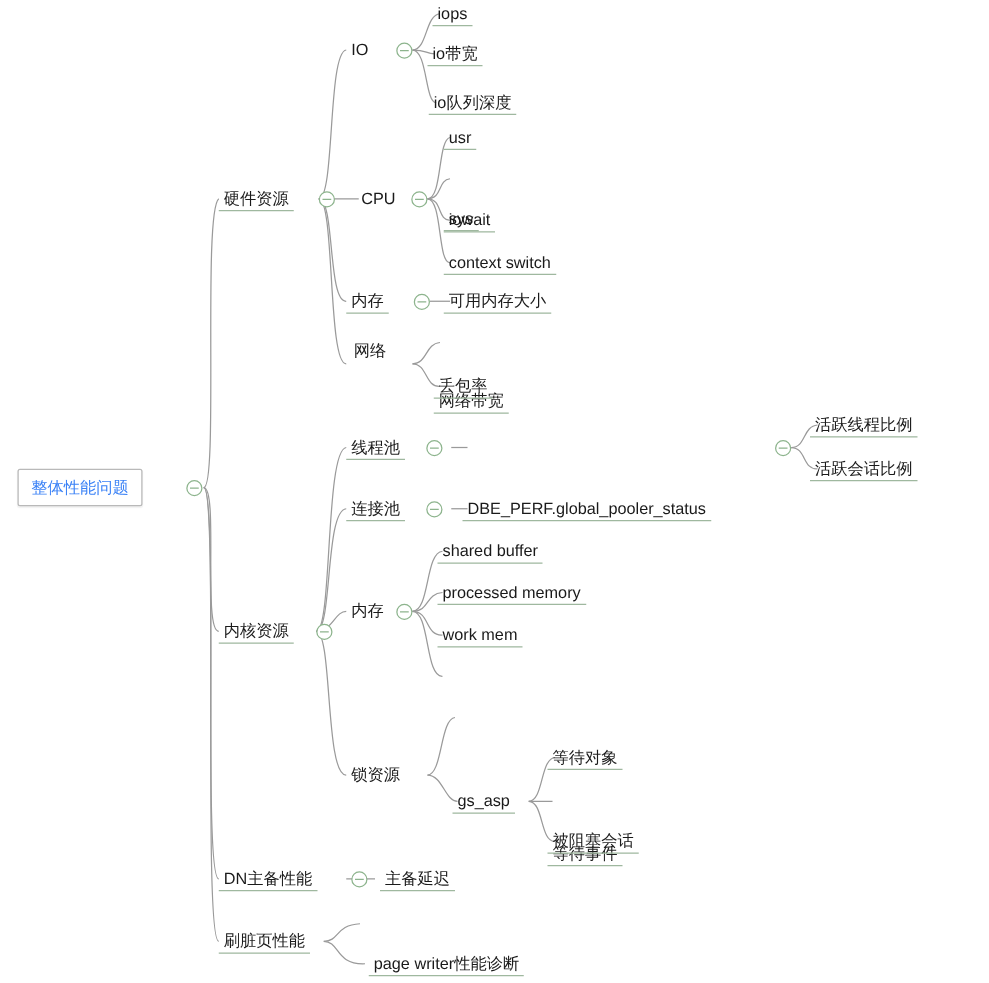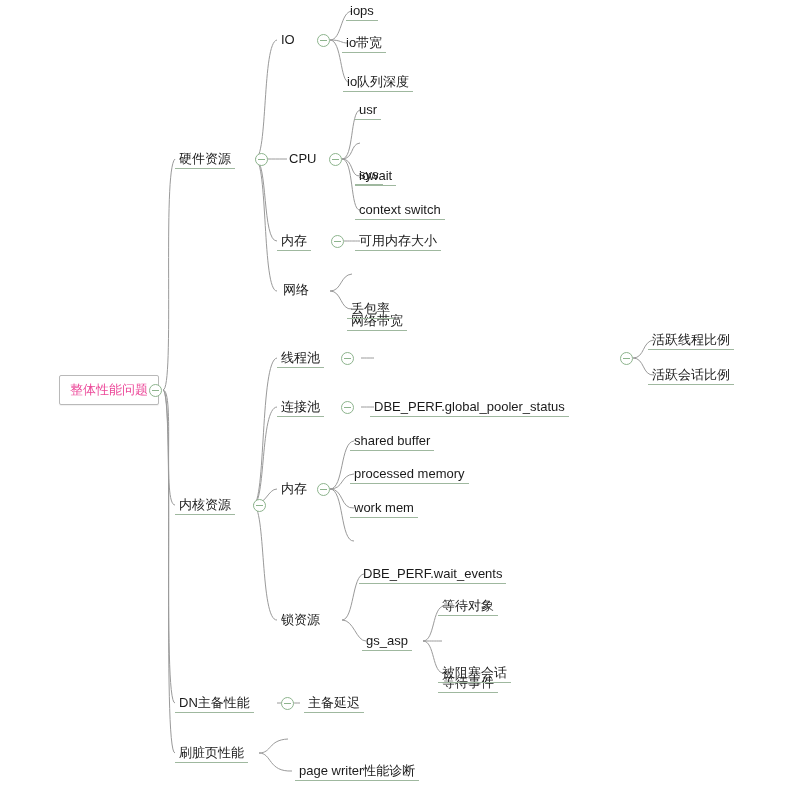--- a/index.html
+++ b/index.html
@@ -32,22 +32,21 @@
     color: #1a1a1a;
     line-height: 1.1;
   }
   .node .label {
     display: inline-block;
     padding: 2px 4px 3px 4px;
   }
   
   .node.root {
     font-size: 13px;
-    color: #ec4899;
-    margin-left: 45px;
+    color: #3b82f6;
   }
   .node.root .label {
     border: 1px solid #b9b9b9;
     background: #ffffff;
     padding: 7px 10px;
     border-radius: 2px;
     box-shadow: 0 1px 1px rgba(0,0,0,0.06);
   }
   
   .node.uline .label {
@@ -181,21 +180,21 @@
   </div>
 
   <div class="node uline" style="left:277px; top:232px;">
     <span class="label">内存</span>
   </div>
   <span class="toggle" style="left:331px; top:235px;"></span>
   <div class="node uline" style="left:355px; top:232px;">
     <span class="label">可用内存大小</span>
   </div>
 
-  <div class="node" style="left:279px; top:282px;font-family:Liberation Mono, monospace;">
+  <div class="node" style="left:279px; top:272px;">
     <span class="label">网络</span>
   </div>
   <div class="node uline" style="left:347px; top:265px;margin-top:47px;">
     <span class="label">网络带宽</span>
   </div>
   <div class="node uline" style="left:347px; top:300px;">
     <span class="label">丢包率</span>
   </div>
 
   <div class="node uline" style="left:175px; top:496px;">
@@ -234,23 +233,20 @@
   <div class="node uline" style="left:350px; top:465px;">
     <span class="label">processed memory</span>
   </div>
   <div class="node uline" style="left:350px; top:499px;">
     <span class="label">work mem</span>
   </div>
 
   <div class="node" style="left:277px; top:611px;">
     <span class="label">锁资源</span>
   </div>
-  <div class="node uline" style="left:359px; top:565px;">
-    <span class="label">DBE_PERF.wait_events</span>
-  </div>
   <div class="node uline" style="left:362px; top:632px;text-decoration:underline;">
     <span class="label">gs_asp</span>
   </div>
   <div class="node uline" style="left:438px; top:597px;">
     <span class="label">等待对象</span>
   </div>
   <div class="node uline" style="left:438px; top:632px;margin-top:42px;">
     <span class="label">等待事件</span>
   </div>
   <div class="node uline" style="left:438px; top:664px;">

